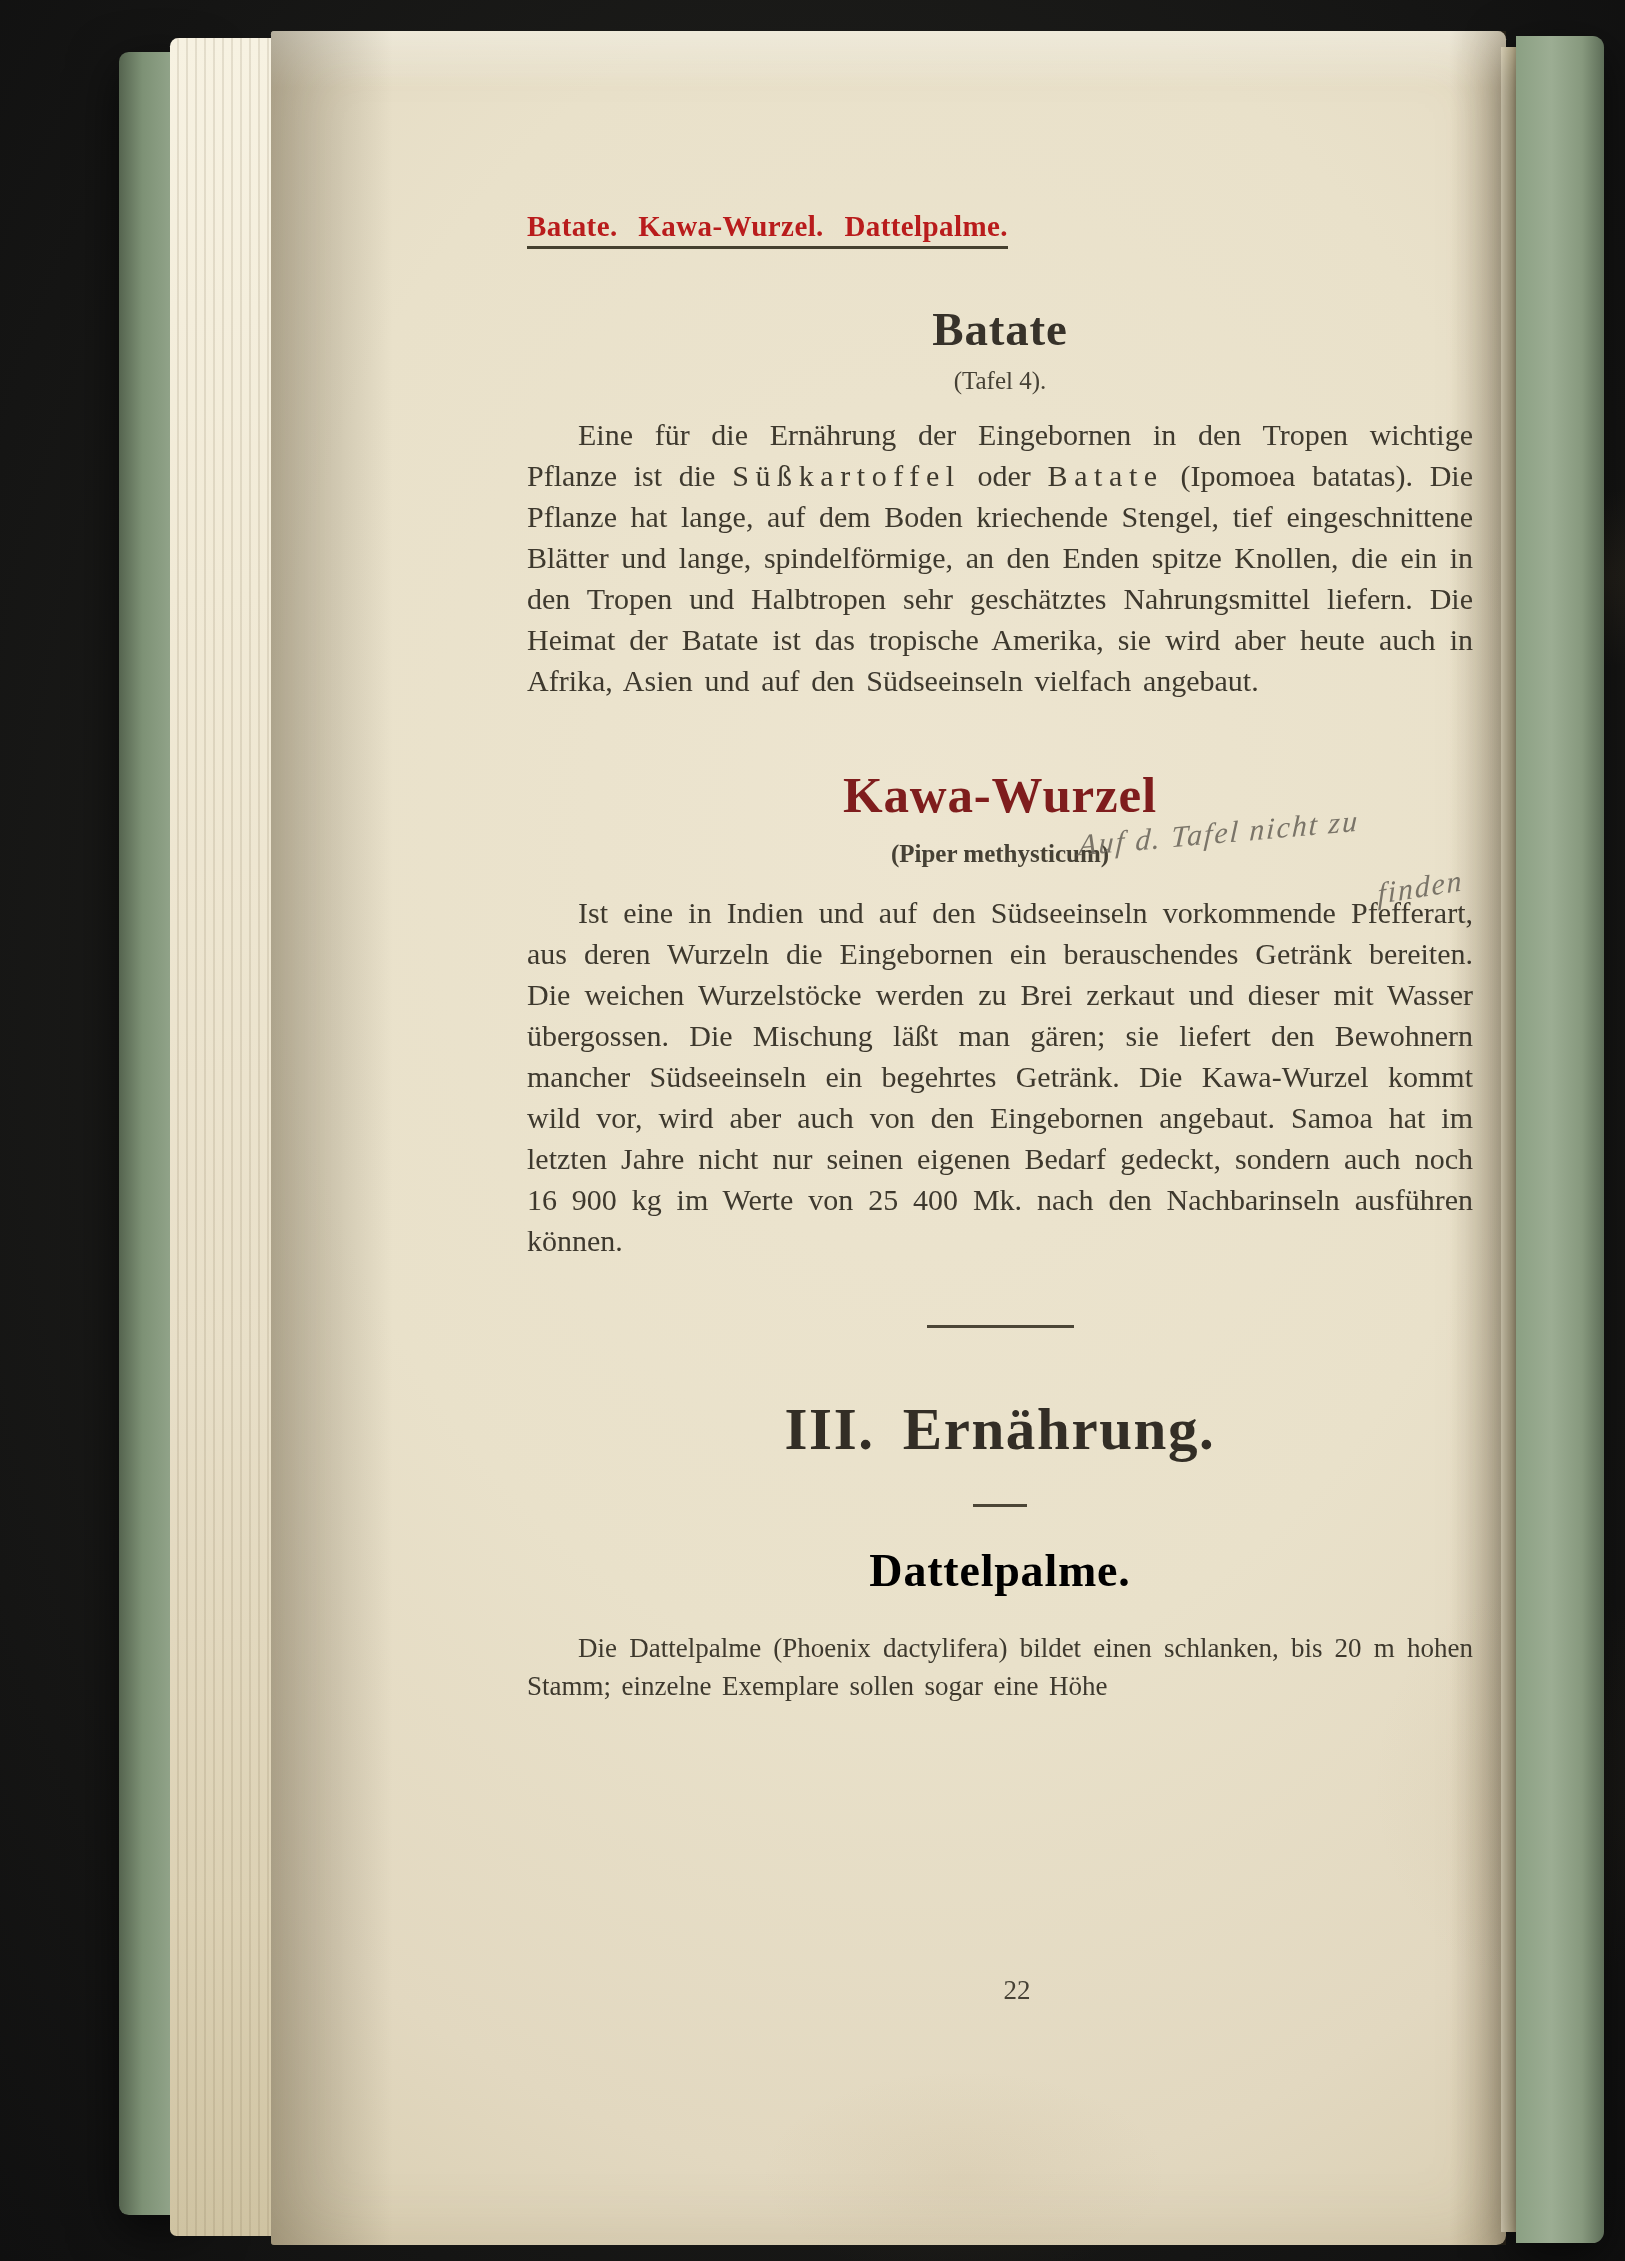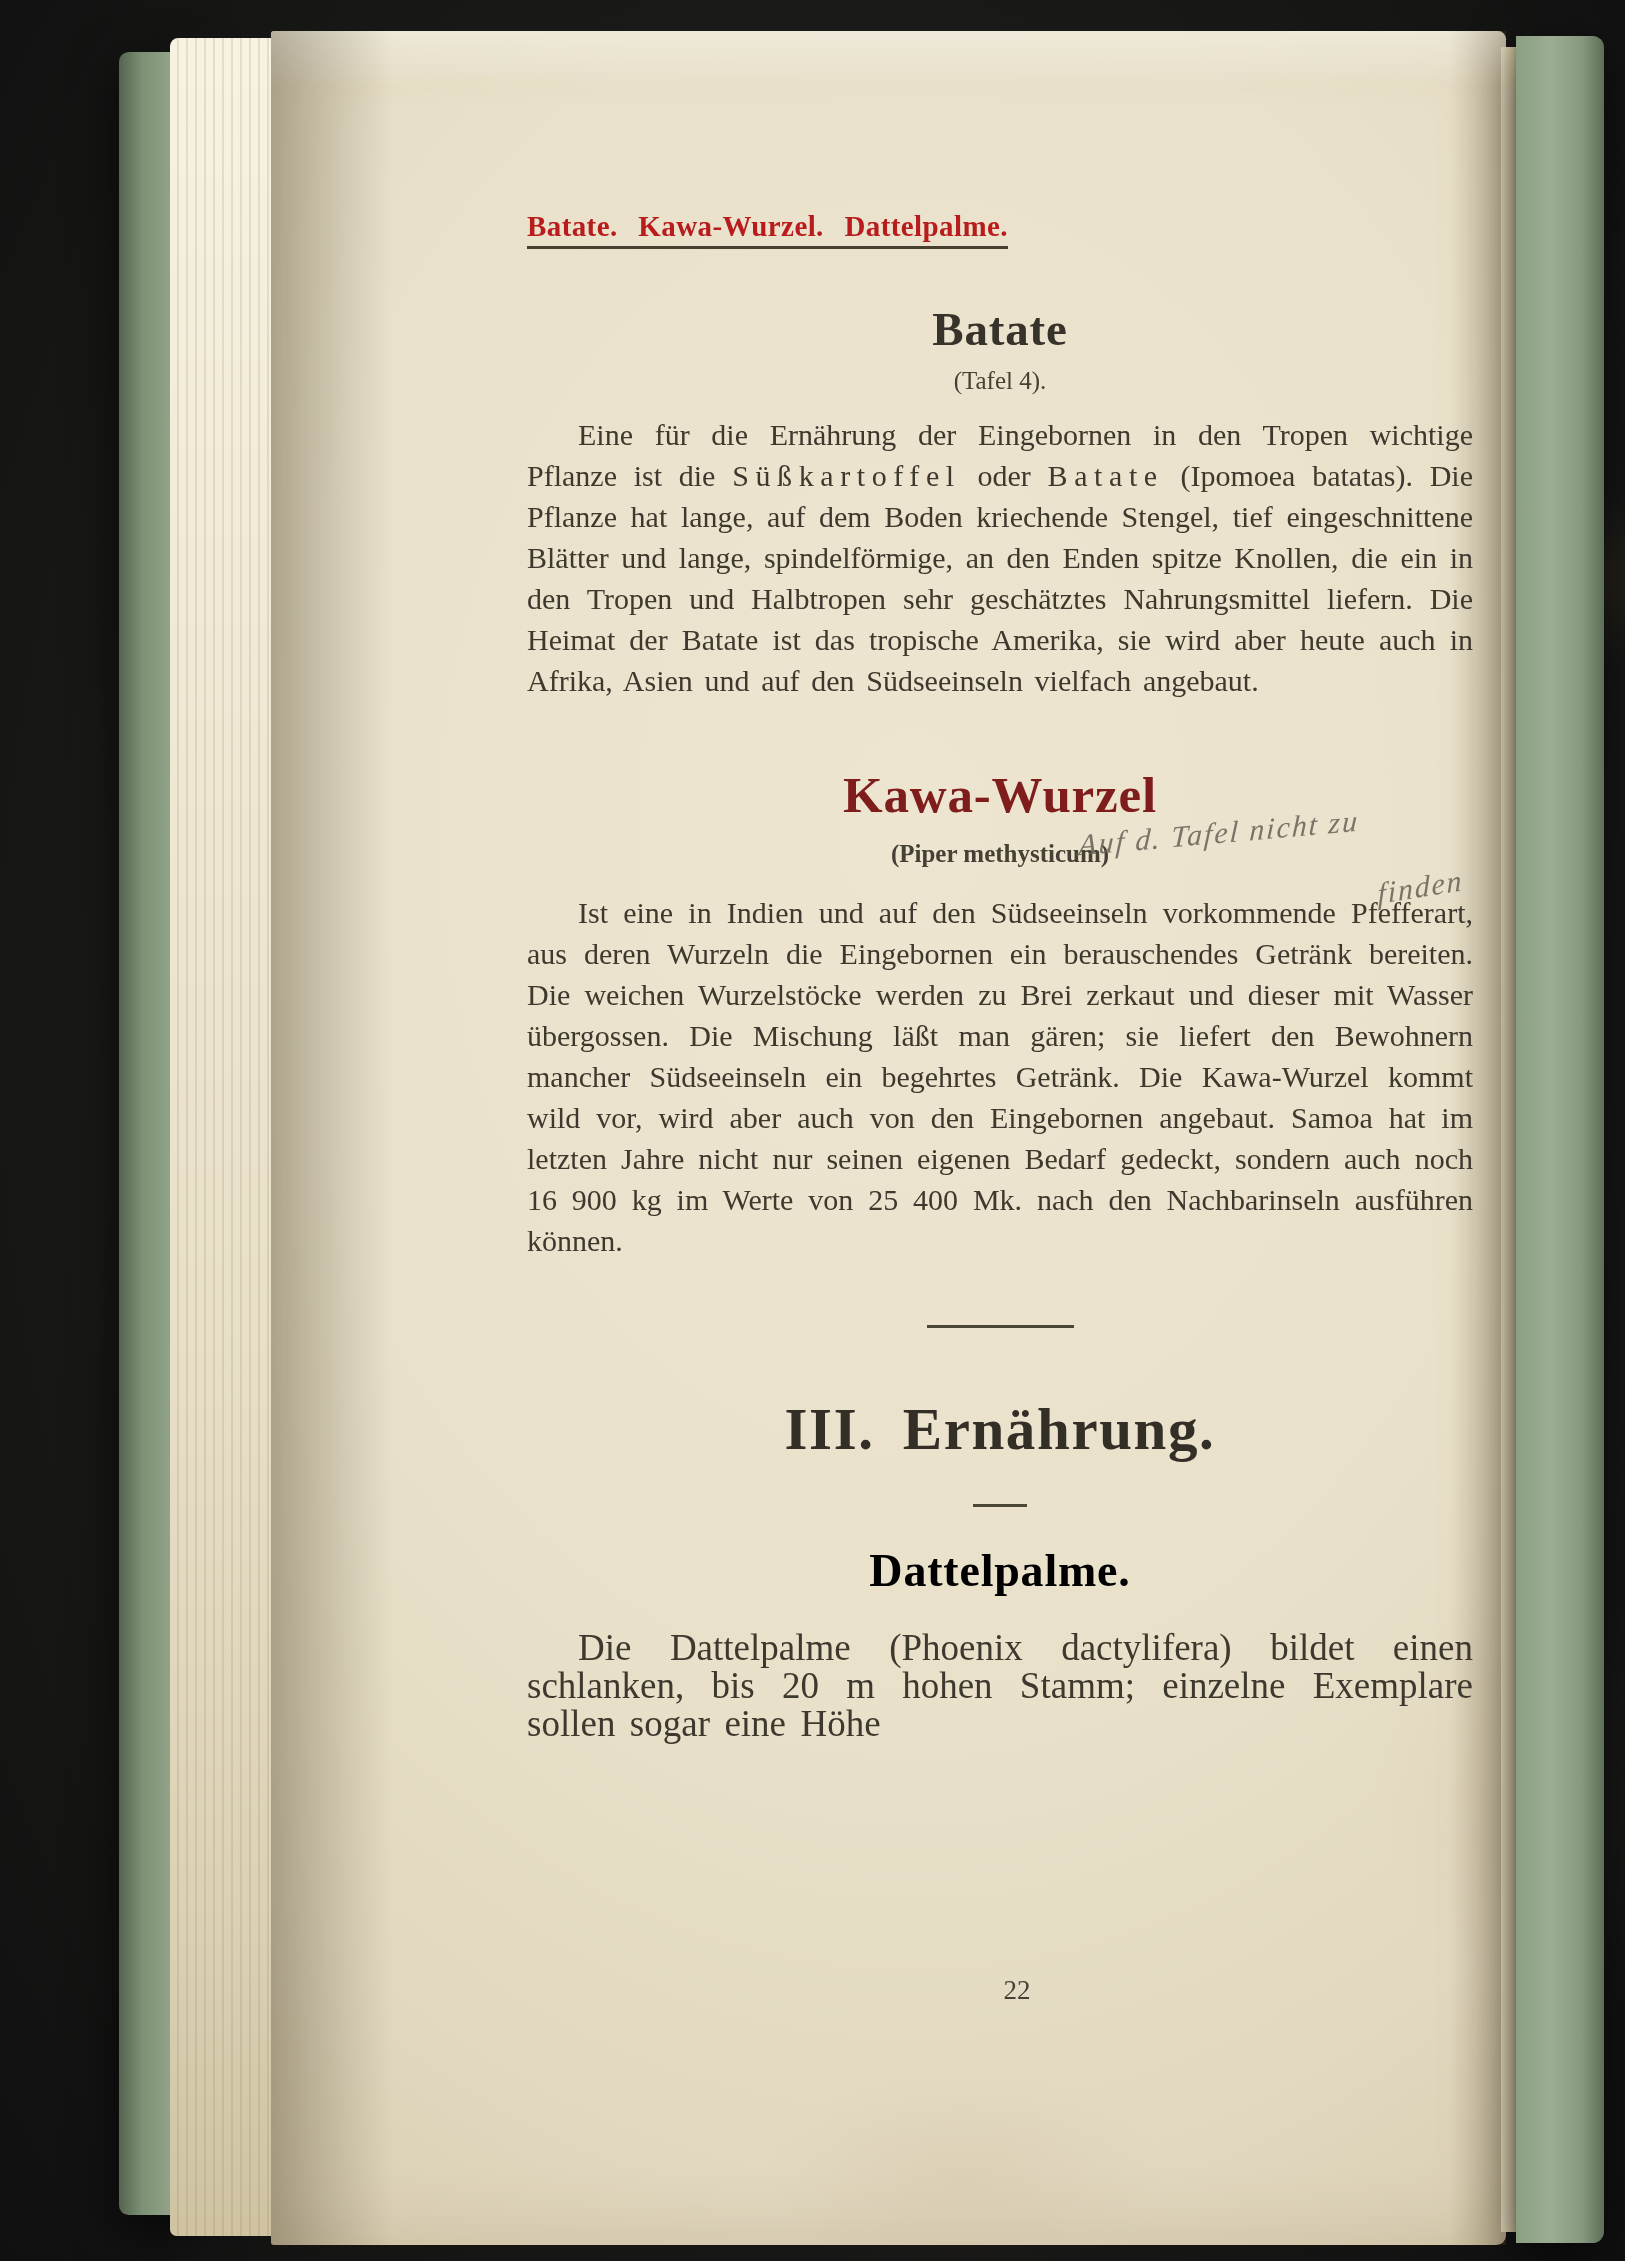--- a/index.html
+++ b/index.html
@@ -105,21 +105,21 @@
   .rule-long{width:147px;margin:64px auto 0;}
   .rule-short{width:54px;margin:42px auto 0;}
   .h-sued{
     font:700 59px/65px "Liberation Serif","DejaVu Serif",serif;
     color:#332e26;text-align:center;margin:69px 0 0;letter-spacing:1.6px;word-spacing:0.2em;
   }
   .h-dattel{
     font:600 46px/51px "Liberation Serif","DejaVu Serif",serif;
     color:#000000;text-align:center;margin:38px 0 0;letter-spacing:0.8px;
   }
-  .body.small{font-size:37px;line-height:38px;margin-top:33px;font-family:Liberation Serif, serif;}
+  .body.small{font-size:27px;line-height:38px;margin-top:33px;font-family:Liberation Serif, serif;}
   .page-number{
     position:absolute;left:544px;top:1974px;width:946px;
     font:400 27px/33px "Liberation Serif","DejaVu Serif",serif;
     color:#464135;text-align:center;
   }
 
   
   .annotation span{
     position:absolute;white-space:nowrap;
     font:italic 400 30px/33px "Liberation Serif","DejaVu Serif",serif;

